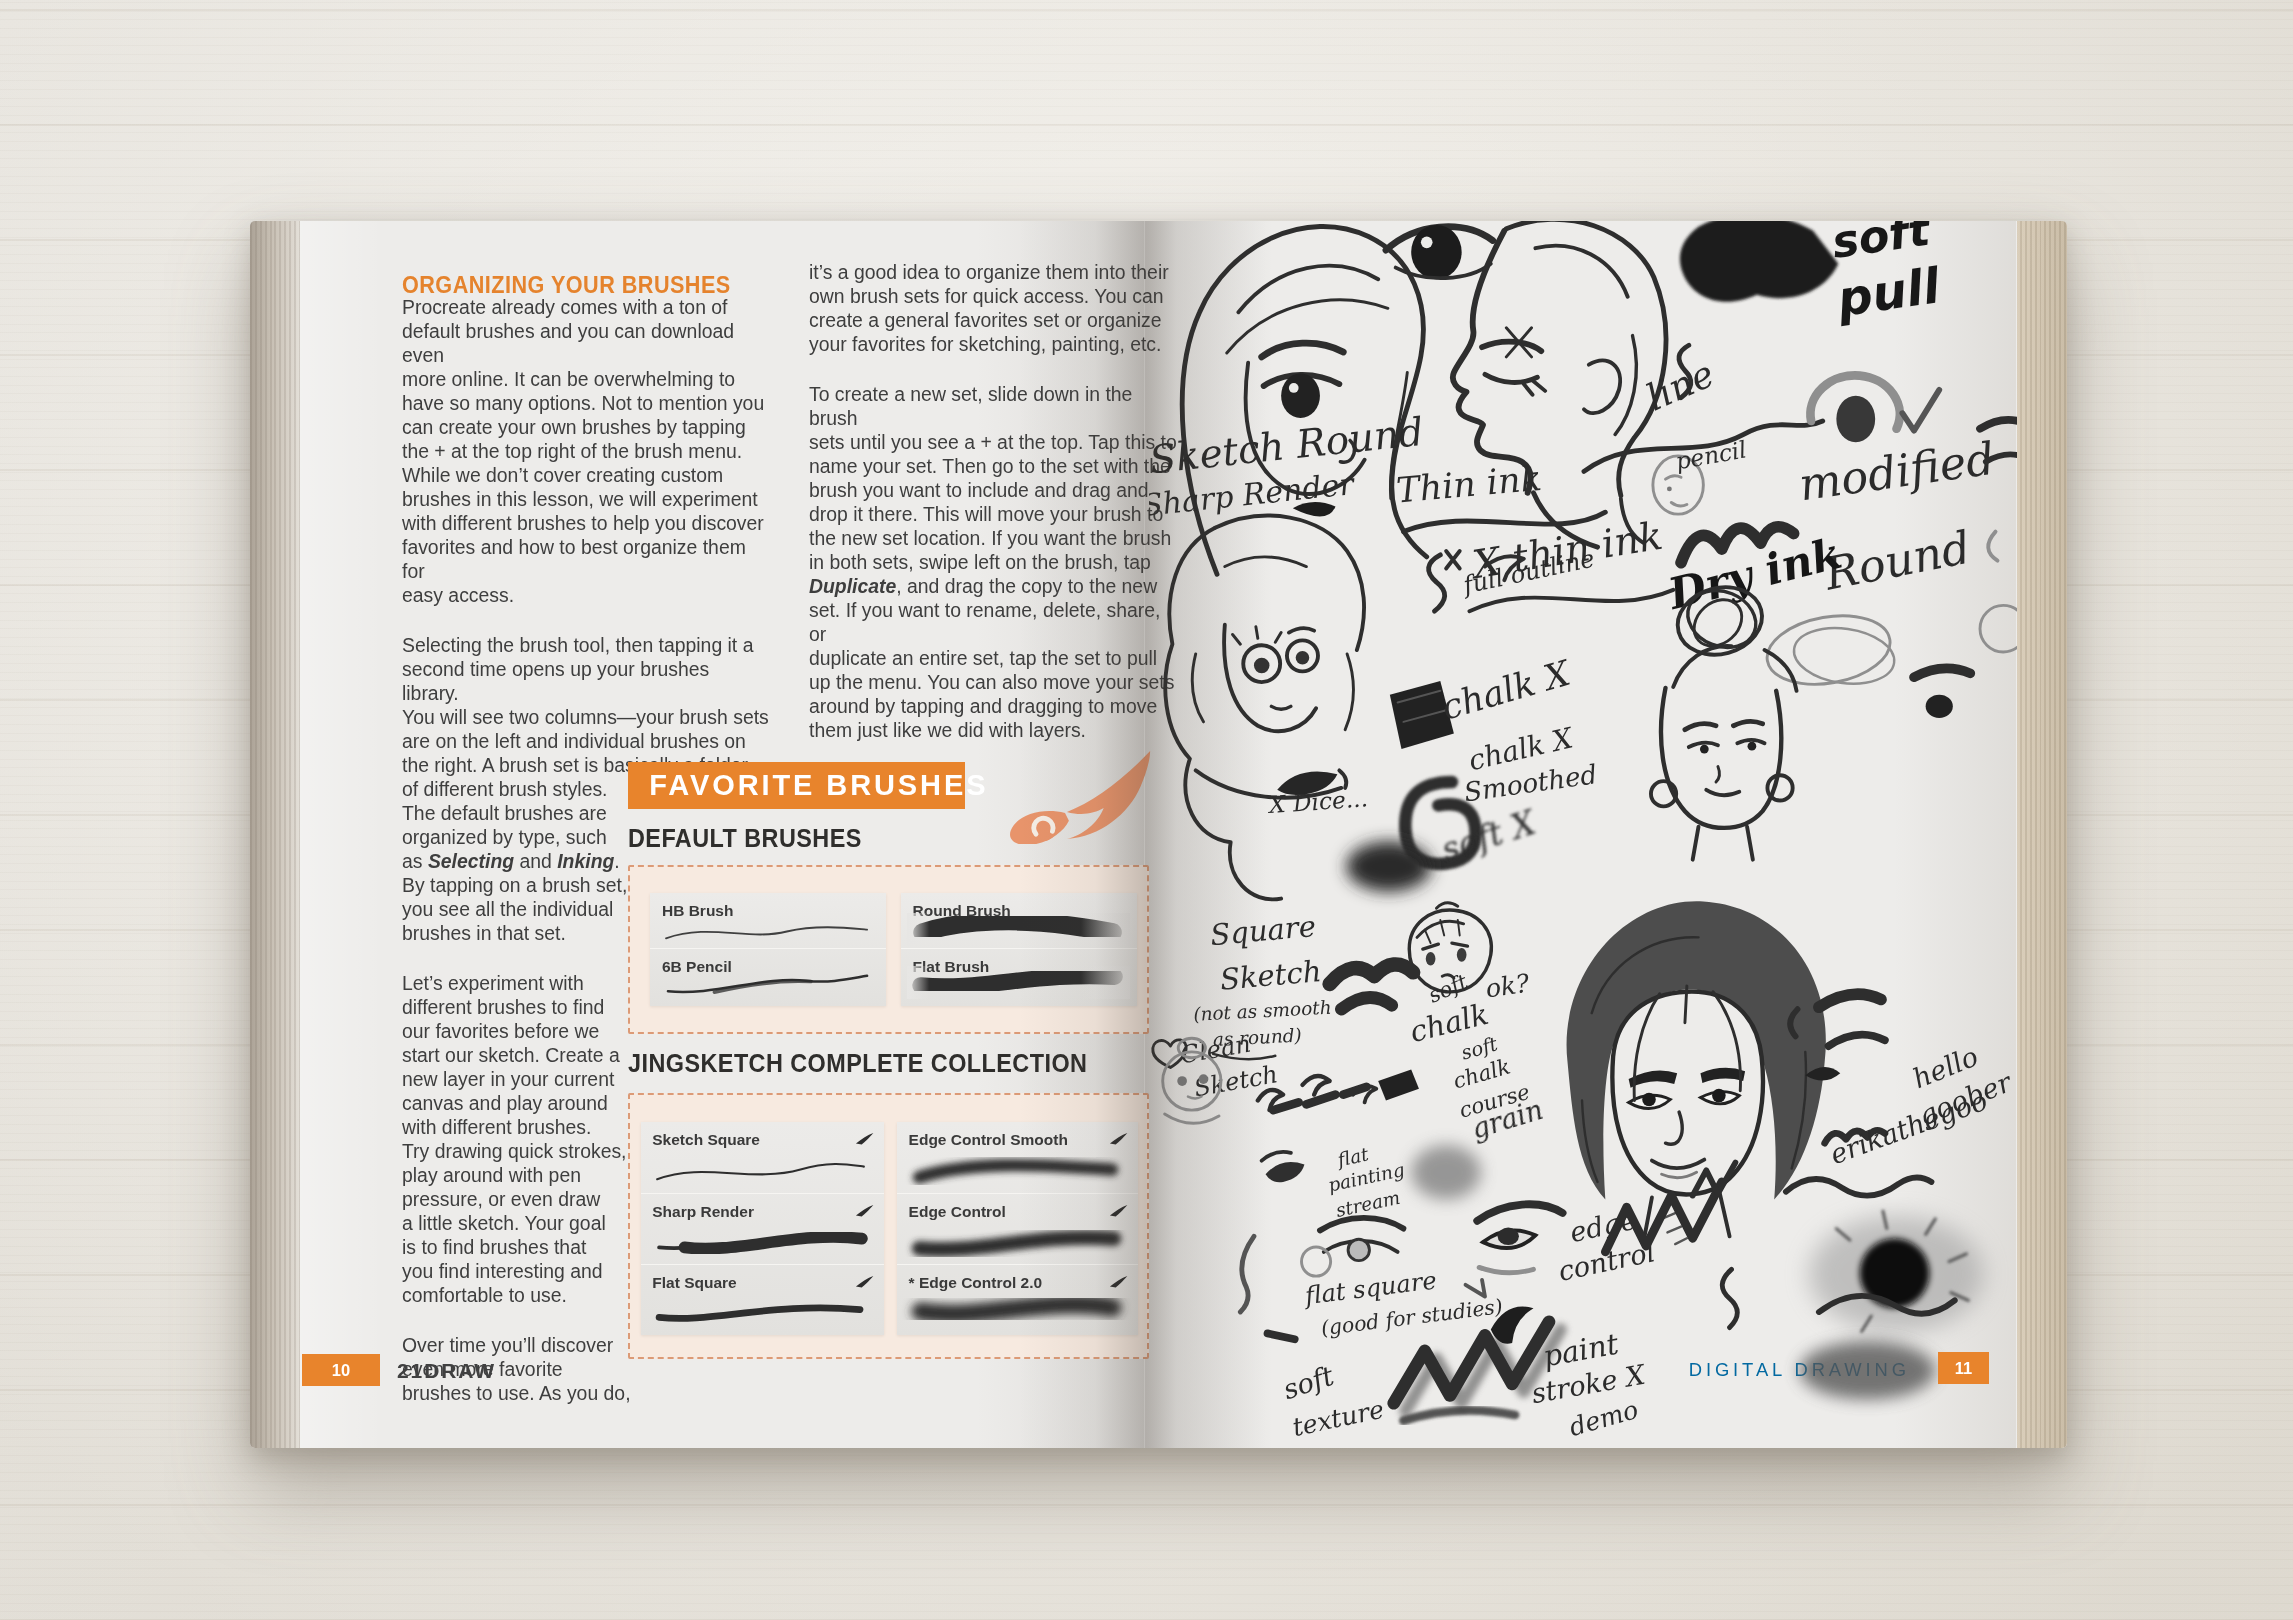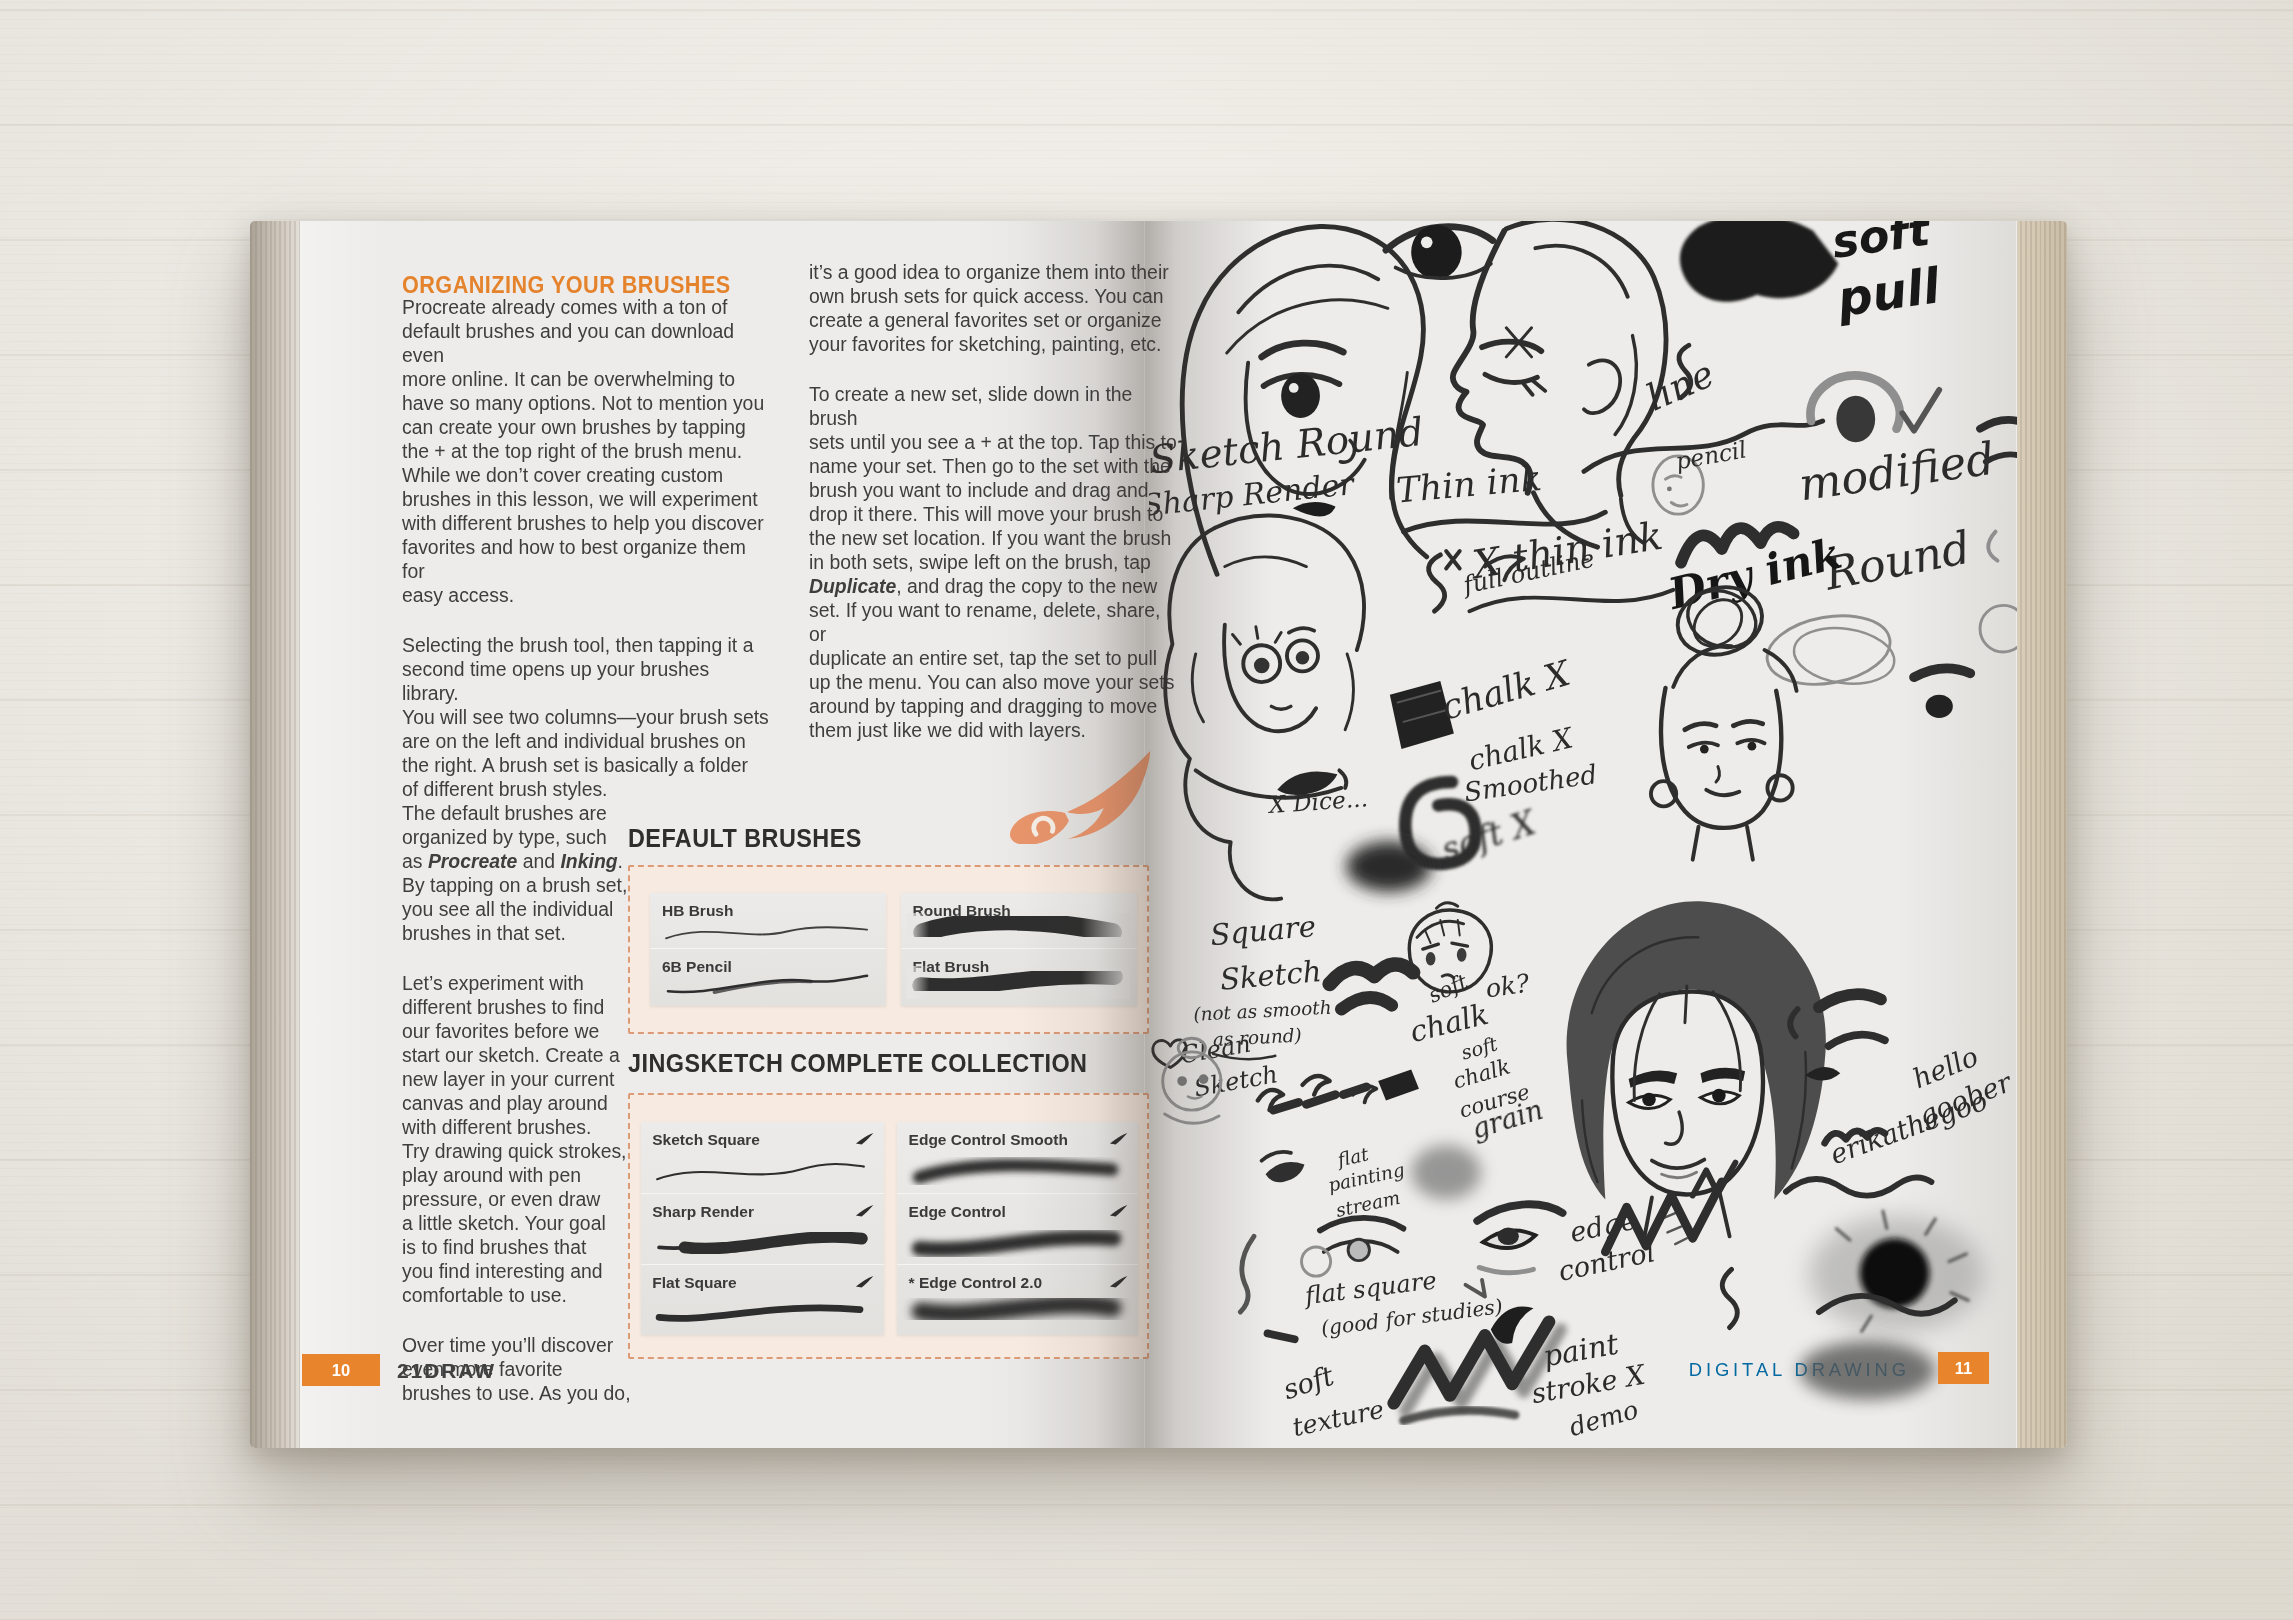--- a/index.html
+++ b/index.html
@@ -156,21 +156,21 @@
 favorites and how to best organize them for
 easy access.</p>
     <p><span>Selecting the brush tool, then tapping it a
 second time opens up your brushes library.
 You will see two columns—your brush sets
 are on the left and individual brushes on
 the right. A brush set is basically a folder
 of different brush styles.
 The default brushes are
 organized by type, such
-as </span><span class="bi">Procreate</span><span> and </span><span class="bi">Inking</span><span>.
+as </span><span class="bi">Selecting</span><span> and </span><span class="bi">Inking</span><span>.
 By tapping on a brush set,
 you see all the individual
 brushes in that set.</span></p>
     <p>Let’s experiment with
 different brushes to find
 our favorites before we
 start our sketch. Create a
 new layer in your current
 canvas and play around
 with different brushes.
@@ -199,20 +199,21 @@
 the new set location. If you want the brush
 in both sets, swipe left on the brush, tap
 </span><span class="bi">Duplicate</span><span>, and drag the copy to the new
 set. If you want to rename, delete, share, or
 duplicate an entire set, tap the set to pull
 up the menu. You can also move your sets
 around by tapping and dragging to move
 them just like we did with layers.</span></p>
   </div>
 
+  <div class="banner">FAVORITE BRUSHES</div>
 
   <svg class="brushicon" viewBox="0 0 152 100">
     <path fill="#E8946B" d="M148,4 C120,34 88,57 62,67 C76,71 90,69 100,63 C94,79 78,91 62,95 C96,93 126,69 138,41 C144,27 148,13 148,4 Z"></path>
     <path fill="#E8946B" d="M60,68 C36,62 10,70 4,86 C0,96 10,103 26,101 C44,98 58,88 64,76 Z"></path>
     <circle cx="38" cy="84" r="13" fill="#E8946B"></circle>
     <path d="M30,90 a10,10 0 1 1 17,-3" fill="none" stroke="#F5EEE6" stroke-width="5" stroke-linecap="round"></path>
   </svg>
 
   <div class="sec-title" style="left:378px;top:602px;">DEFAULT BRUSHES</div>
   <div class="box box-default">

